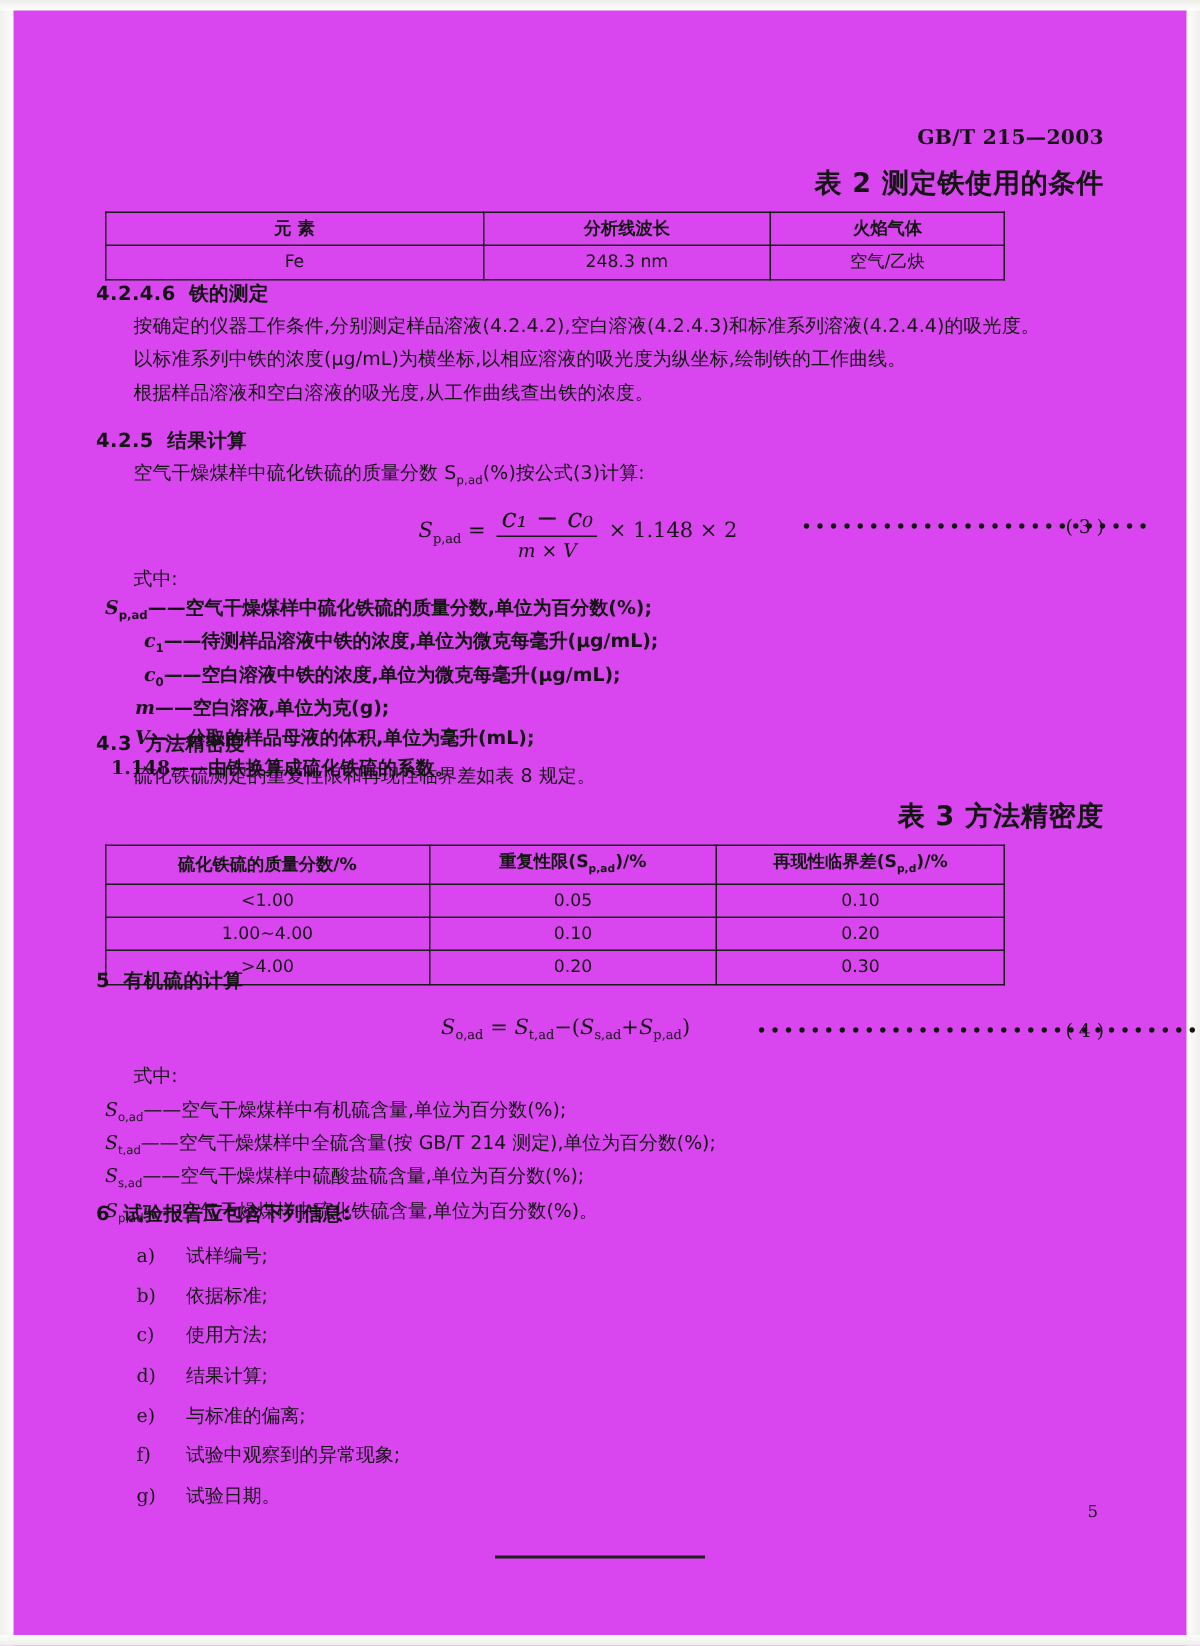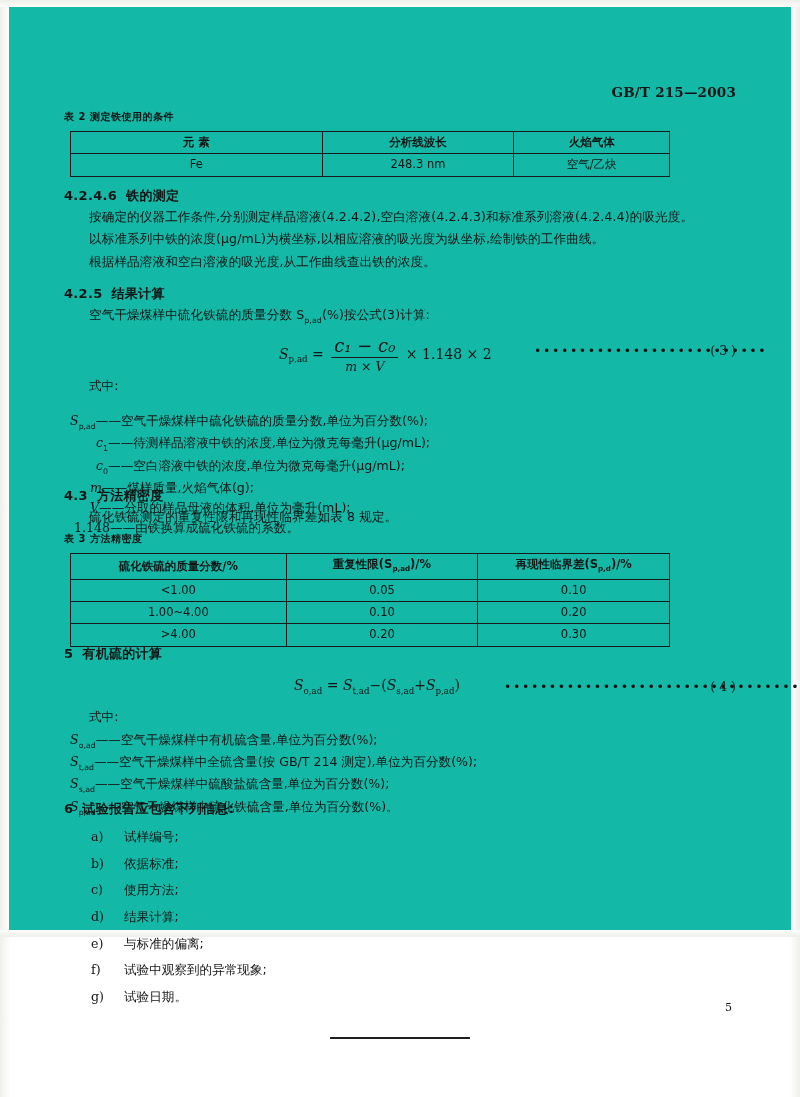--- a/index.html
+++ b/index.html
@@ -12,22 +12,22 @@
     height: 1097px;
     position: relative;
     font-family: "DejaVu Sans", "Liberation Sans", sans-serif;
     color: #141414;
     overflow: hidden;
   }
   .page {
     position: absolute;
     left: 0; top: 0;
     width: 800px;
-    height: 937px;
-    background: #14b8a6;
+    height: 1097px;
+    background: #d946ef;
   }
   
   .scan-edge-left {
     position: absolute; left: 0; top: 0; width: 9px; height: 1097px;
     background: linear-gradient(to right, #efefec, #fdfdfc);
   }
   .scan-edge-right {
     position: absolute; right: 0; top: 0; width: 9px; height: 1097px;
     background: linear-gradient(to left, #efefec, #fdfdfc);
   }
@@ -53,23 +53,23 @@
     right: 0;
     top: 84px;
     font-family: "DejaVu Serif", "Liberation Serif", serif;
     font-weight: bold;
     font-size: 13.5px;
     letter-spacing: 0.2px;
     white-space: nowrap;
   }
 
   .tbl-caption {
-    text-align: left;
+    text-align: right;
     font-weight: bold;
-    font-size: 10px;
+    font-size: 18px;
     letter-spacing: 0.5px;
   }
 
   table.doc-table {
     border-collapse: collapse;
     width: 600px;
     margin: 7px 16px 0 6px;
     font-size: 11.5px;
     padding-left: 13px;
   }
@@ -257,32 +257,32 @@
             <span class="den it">m × V</span>
           </span>
           <span>× 1.148 × 2</span>
         </div>
         <div class="dotlead" style="left:470px;">••••••••••••••••••••••••••</div>
         <div class="eqnum">( 3 )</div>
       </div>
 
       <div class="where">式中:</div>
 
-      <div class="deflist" style="margin-top:16px;">
+      <div class="deflist" style="margin-top:0;font-weight:bold;">
         <span class="defrow" style="padding-left:6px;">
           <span class="sym w-sym" style="min-width:0;">S</span><sub>p,ad</sub><span>——</span><span>空气干燥煤样中硫化铁硫的质量分数,单位为百分数(%);</span>
         </span>
         <span class="defrow" style="padding-left:32px;">
           <span class="sym">c</span><sub>1</sub><span>——</span><span>待测样品溶液中铁的浓度,单位为微克每毫升(μg/mL);</span>
         </span>
         <span class="defrow" style="padding-left:32px;">
           <span class="sym">c</span><sub>0</sub><span>——</span><span>空白溶液中铁的浓度,单位为微克每毫升(μg/mL);</span>
         </span>
         <span class="defrow" style="padding-left:26px;">
-          <span class="sym">m</span><span>——</span><span>煤样质量,火焰气体(g);</span>
+          <span class="sym">m</span><span>——</span><span>空白溶液,单位为克(g);</span>
         </span>
         <span class="defrow" style="padding-left:26px;">
           <span class="sym">V</span><span>——</span><span>分取的样品母液的体积,单位为毫升(mL);</span>
         </span>
         <span class="defrow" style="padding-left:10px;">
           <span class="sym" style="font-style:normal;">1.148</span><span>——</span><span>由铁换算成硫化铁硫的系数。</span>
         </span>
       </div>
     </div>
 

